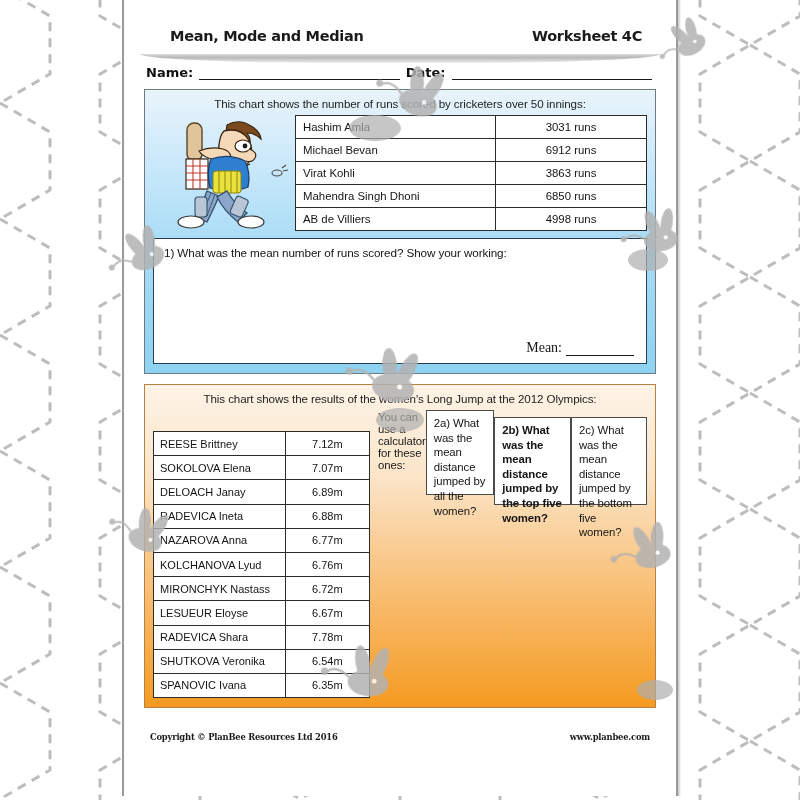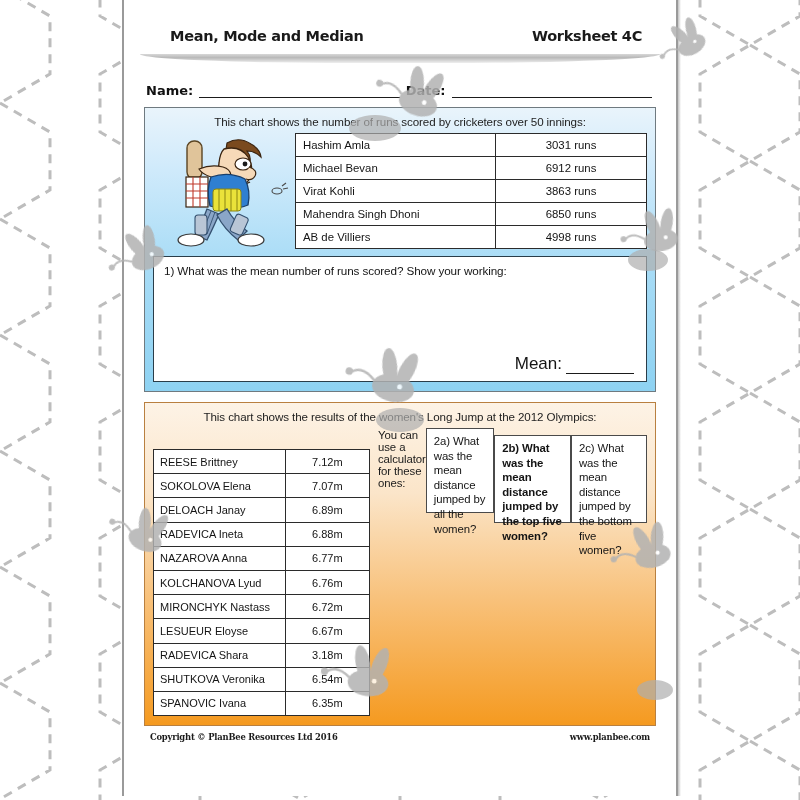--- a/index.html
+++ b/index.html
@@ -65,21 +65,21 @@
     height: 9px;
     margin: 0 -4px;
     background: linear-gradient(to bottom, #d8d8d8 0%, #b9b9b9 40%, #efefef 100%);
     border-radius: 0 0 40% 40% / 0 0 100% 100%;
   }
 
   
   .namedate {
     display: flex;
     align-items: flex-end;
-    margin-top: 20px;
+    margin-top: 2px;
     padding: 0 4px 0 2px;
     gap: 6px;
   }
   .nd-label {
     font-family: "DejaVu Sans", sans-serif;
     font-weight: bold;
     font-size: 13px;
     color: #111;
     white-space: nowrap;
   }
@@ -146,21 +146,21 @@
   .q1-text {
     font-size: 11.7px;
     color: #151515;
     letter-spacing: -0.1px;
   }
   .mean-row {
     position: absolute;
     right: 12px; bottom: 7px;
     display: flex; align-items: flex-end; gap: 4px;
   }
-  .mean-label { font-size: 17px; color: #151515; }
+  .mean-label { font-size: 14px; color: #151515; font-family: Liberation Serif, serif; }
   .mean-line { width: 68px; border-bottom: 1.3px solid #1b1b1b; height: 12px; }
 
   
   .orange-panel {
     margin-top: 10px;
     border: 1.2px solid #b98040;
     background: linear-gradient(to bottom, #fdf3e6 0%, #fbe5c9 28%, #f8c078 62%, #f59a20 100%);
     padding: 7px 8px 9px 8px;
   }
   .lj-row {
@@ -425,21 +425,21 @@
             <tr>
               <td class="athlete">MIRONCHYK Nastass</td>
               <td class="dist">6.72m</td>
             </tr>
             <tr>
               <td class="athlete">LESUEUR Eloyse</td>
               <td class="dist">6.67m</td>
             </tr>
             <tr>
               <td class="athlete">RADEVICA Shara</td>
-              <td class="dist">3.18m</td>
+              <td class="dist">7.78m</td>
             </tr>
             <tr>
               <td class="athlete">SHUTKOVA Veronika</td>
               <td class="dist">6.54m</td>
             </tr>
             <tr>
               <td class="athlete">SPANOVIC Ivana</td>
               <td class="dist">6.35m</td>
             </tr>
           </tbody>

